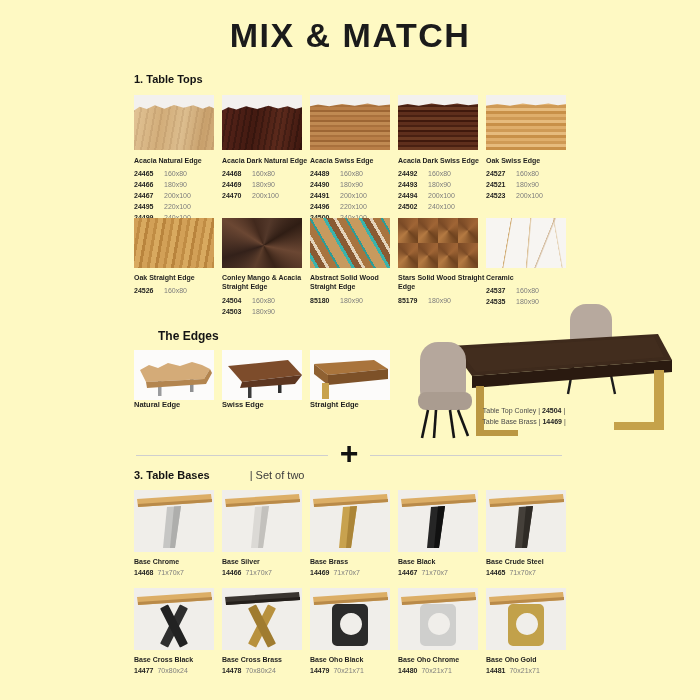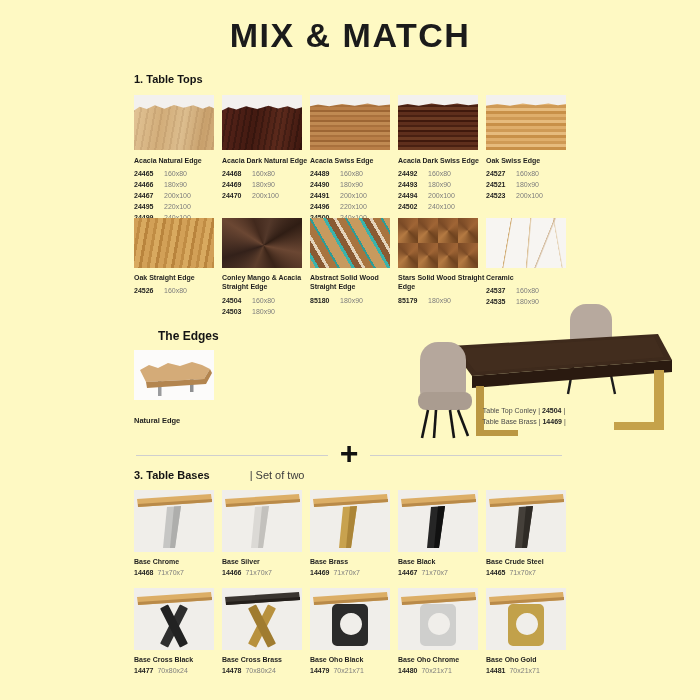--- a/index.html
+++ b/index.html
@@ -56,21 +56,21 @@
   .sw-abstract { background:repeating-linear-gradient(60deg,#c79a5e 0 5px,#3ab3ac 5px 8px,#8a5a33 8px 14px,#e3d3ba 14px 17px,#a8743f 17px 24px,#2e9c96 24px 26px,#c79a5e 26px 31px) !important; }
   .sw-stars { background:conic-gradient(from 45deg,#a06535,#6f431f 25%,#b57a42 50%,#7a4a26 75%,#a06535) !important; background-size:20px 25px !important; }
   .sw-ceramic { background:
       linear-gradient(100deg,transparent 28%,rgba(198,152,82,.85) 28.6%,transparent 30%),
       linear-gradient(95deg,transparent 52%,rgba(198,152,82,.6) 52.6%,transparent 54.5%),
       linear-gradient(112deg,transparent 68%,rgba(170,120,60,.5) 68.6%,transparent 70.5%),
       linear-gradient(80deg,transparent 85%,rgba(198,152,82,.4) 85.5%,transparent 87%),
       #f7f5f2 !important; }
   
   .eimg { width:80px; height:50px; background:#fcfbfa; display:block; }
-  .elabel { margin-top:16px; font-size:7.5px; font-weight:bold; color:#1f1f1f; }
+  .elabel { margin-top:0; font-size:7.5px; font-weight:bold; color:#1f1f1f; }
   
   .featured { position:absolute; left:418px; top:298px; width:264px; height:144px; }
   .fsvg { width:264px; height:144px; display:block; }
   .fcap { position:absolute; left:44px; top:108px; width:124px; text-align:center;
     font-size:7px; color:#4a4a4a; line-height:1.55; }
   .fcap b { color:#222; }
   
   .dl { position:absolute; top:455px; height:1px; background:#cfcfcf; }
   .dl1 { left:136px; width:192px; }
   .dl2 { left:370px; width:192px; }
@@ -267,20 +267,38 @@
   <div class="edges-h">The Edges</div>
   <div class="grid" style="top:350px;">
     <div class="card">
       <svg class="eimg" viewBox="0 0 80 50">
         <rect x="24" y="30" width="3.5" height="16" fill="#9a9b9d"></rect>
         <rect x="56" y="26" width="3.5" height="16" fill="#8f9092"></rect>
         <polygon points="6,20 15,15 24,18 34,13 46,16 58,12 68,15 76,19 70,29 12,32" fill="#d4ab78"></polygon>
         <polygon points="12,32 70,29 76,19 78,23 72,34 13,38" fill="#b3854f"></polygon>
       </svg>
       <div class="elabel">Natural Edge</div>
+    </div>
+    <div class="card">
+      <svg class="eimg" viewBox="0 0 80 50">
+        <rect x="26" y="34" width="3.5" height="14" fill="#3b3b3b"></rect>
+        <rect x="56" y="29" width="3.5" height="14" fill="#2f2f2f"></rect>
+        <polygon points="6,16 66,10 80,25 20,32" fill="#7d4c2b"></polygon>
+        <polygon points="20,32 80,25 73,34 18,38" fill="#5d3620"></polygon>
+      </svg>
+      <div class="elabel">Swiss Edge</div>
+    </div>
+    <div class="card">
+      <svg class="eimg" viewBox="0 0 80 50">
+        <polygon points="4,14 64,10 78,19 18,25" fill="#a9743c"></polygon>
+        <polygon points="18,25 78,19 78,29 18,35" fill="#7d5128"></polygon>
+        <polygon points="4,14 18,25 18,35 4,24" fill="#8f6132"></polygon>
+        <rect x="12" y="33" width="7" height="16" fill="#c8a24e"></rect>
+      </svg>
+      <div class="elabel">Straight Edge</div>
     </div>
   </div>
 
   <div class="featured">
     <svg class="fsvg" viewBox="0 0 264 144">
 
       <rect x="152" y="6" width="42" height="56" rx="16" fill="#b7a99e"></rect>
       <rect x="148" y="48" width="50" height="15" rx="6" fill="#ab9d91"></rect>
       <line x1="156" y1="63" x2="150" y2="96" stroke="#1c1c1c" stroke-width="2.4"></line>
       <line x1="190" y1="63" x2="197" y2="96" stroke="#1c1c1c" stroke-width="2.4"></line>

